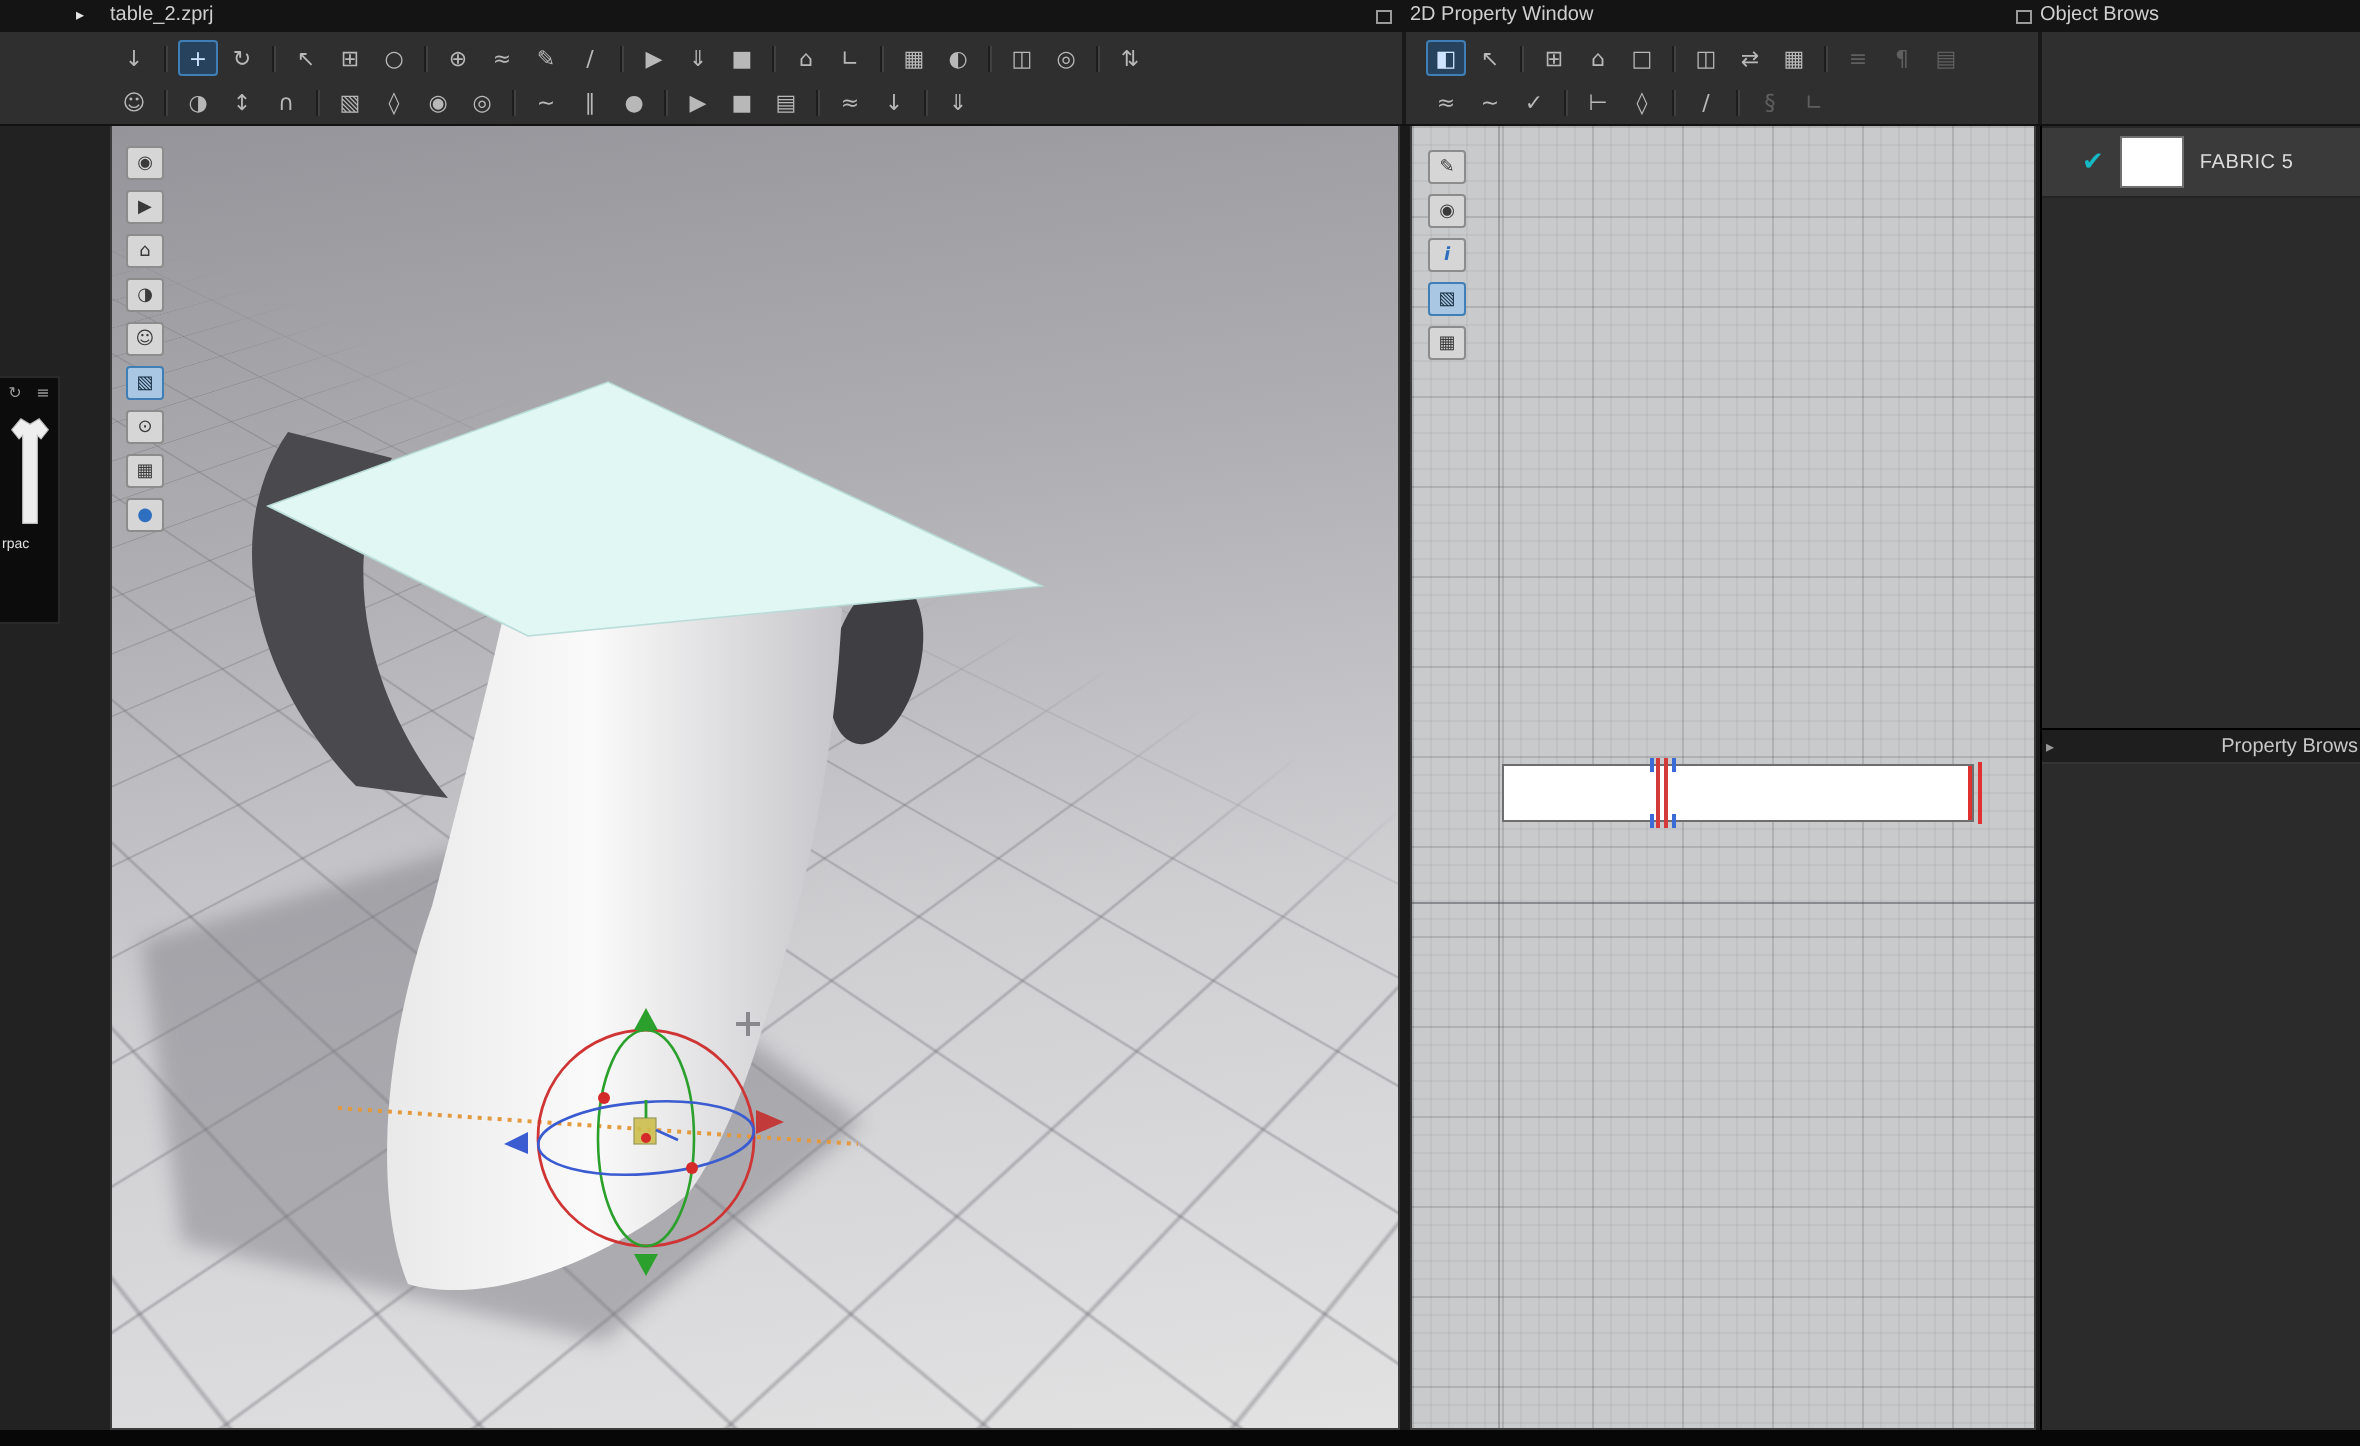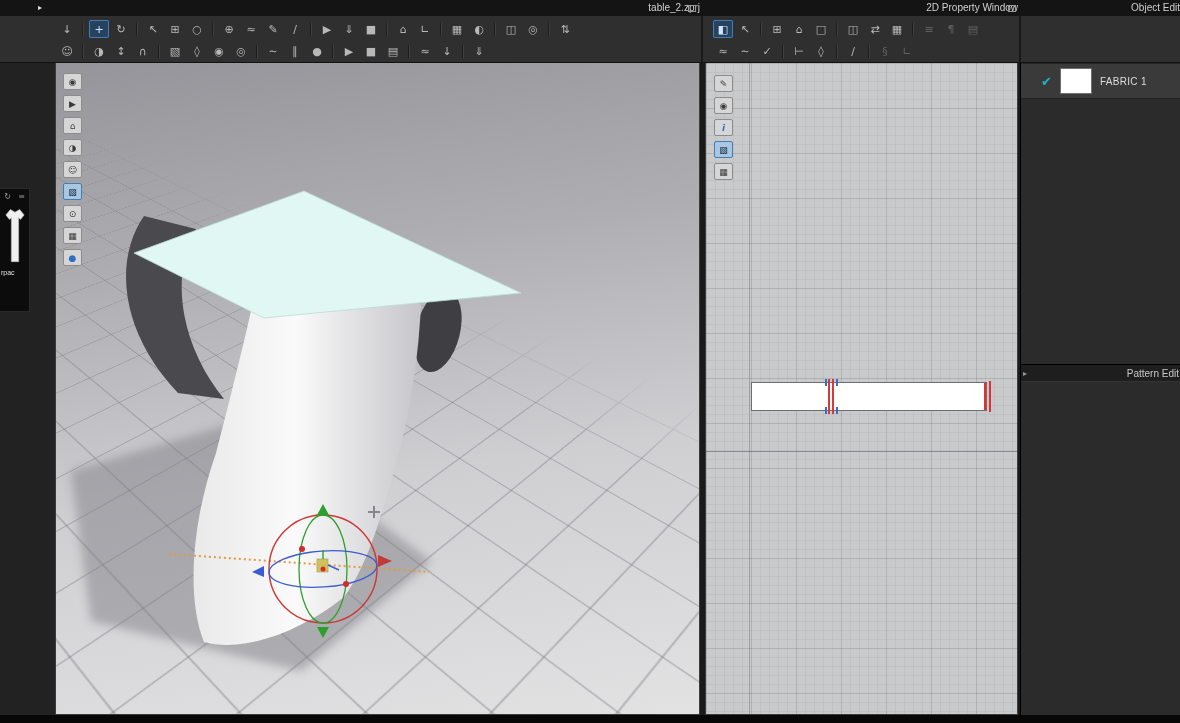--- a/index.html
+++ b/index.html
@@ -3,21 +3,21 @@
 <meta charset="utf-8">
 <style>
   html,body{margin:0;padding:0;}
   body{
     width:1180px;height:723px;position:relative;overflow:hidden;
     background:#1b1b1b;font-family:"Liberation Sans",sans-serif;
     -webkit-user-select:none;user-select:none;
   }
   
   #titlebar{position:absolute;left:0;top:0;width:1180px;height:16px;background:#141414;z-index:20;}
-  .tb-text{position:absolute;top:2px;font-size:10px;color:#cfcfcf;text-align:right;white-space:nowrap;overflow:hidden;}
+  .tb-text{position:absolute;top:2px;font-size:10px;color:#cfcfcf;text-align:left;white-space:nowrap;overflow:hidden;}
   #tb-left{left:55px;width:645px;}
   #tb-center{left:705px;width:313px;}
   #tb-right{left:1020px;width:160px;}
   #tb-collapse{position:absolute;left:38px;top:3px;font-size:8px;color:#e6e6e6;}
   .float-box{position:absolute;top:5px;width:6px;height:5px;border:1px solid #9a9a9a;background:transparent;}
   
   #toolband{position:absolute;left:0;top:16px;width:1180px;height:46px;background:#2f2f2f;border-bottom:1px solid #121212;z-index:10;}
   .band-sep{position:absolute;top:16px;width:2px;height:46px;background:#191919;z-index:11;}
   .toolbar-row{position:absolute;height:20px;display:flex;align-items:center;z-index:12;white-space:nowrap;}
   .tbtn{display:inline-flex;width:20px;height:18px;margin:0 1px;align-items:center;justify-content:center;
@@ -96,21 +96,21 @@
   
   #bottombar{position:absolute;left:0;top:715px;width:1180px;height:8px;background:#070707;z-index:20;}
 </style>
 </head>
 <body>
 
 <div id="titlebar" data-name="titlebar">
   <span id="tb-collapse" data-name="collapse-arrow-icon">▸</span>
   <span class="tb-text" id="tb-left" data-name="window-title-3d">table_2.zprj</span>
   <span class="tb-text" id="tb-center" data-name="window-title-2d">2D Property Window</span>
-  <span class="tb-text" id="tb-right" data-name="window-title-object-browser">Object Edit</span>
+  <span class="tb-text" id="tb-right" data-name="window-title-object-browser">Object Brows</span>
   <span class="float-box" style="left:688px" data-name="float-window-icon"></span>
   <span class="float-box" style="left:1008px" data-name="float-window-icon"></span>
 </div>
 
 <div id="toolband" data-name="toolbar-band"></div>
 <div class="band-sep" style="left:701px" data-name="toolbar-divider"></div>
 <div class="band-sep" style="left:1019px" data-name="toolbar-divider"></div>
 
 <div class="toolbar-row" style="left:56px;top:19px" data-name="toolbar-3d-row1">
 
@@ -448,21 +448,21 @@
         <span class="glyph" data-name="icon-glyph">⊕</span>
       </span>
       <span class="tbtn" data-name="minimize-panel-icon">
         <span class="glyph" data-name="icon-glyph">—</span>
       </span>
     </div>
   <div id="add-row" data-name="add-fabric-button">+ Ad</div>
   <div id="fabric-row" data-name="fabric-list-item">
     <span id="fabric-check" data-name="check-icon">✔</span>
     <span id="fabric-swatch" data-name="fabric-swatch"></span>
-    <span id="fabric-label" data-name="fabric-name-label">FABRIC 1</span>
+    <span id="fabric-label" data-name="fabric-name-label">FABRIC 5</span>
   </div>
   <div id="prop-header" data-name="property-editor-header">
     <span id="prop-arrow" data-name="collapse-property-icon">▸</span>
-    <span id="prop-title" data-name="property-editor-title">Pattern Edit</span>
+    <span id="prop-title" data-name="property-editor-title">Property Brows</span>
   </div>
 </div>
 
 <div id="bottombar" data-name="bottom-bar"></div>
 
 </body></html>

